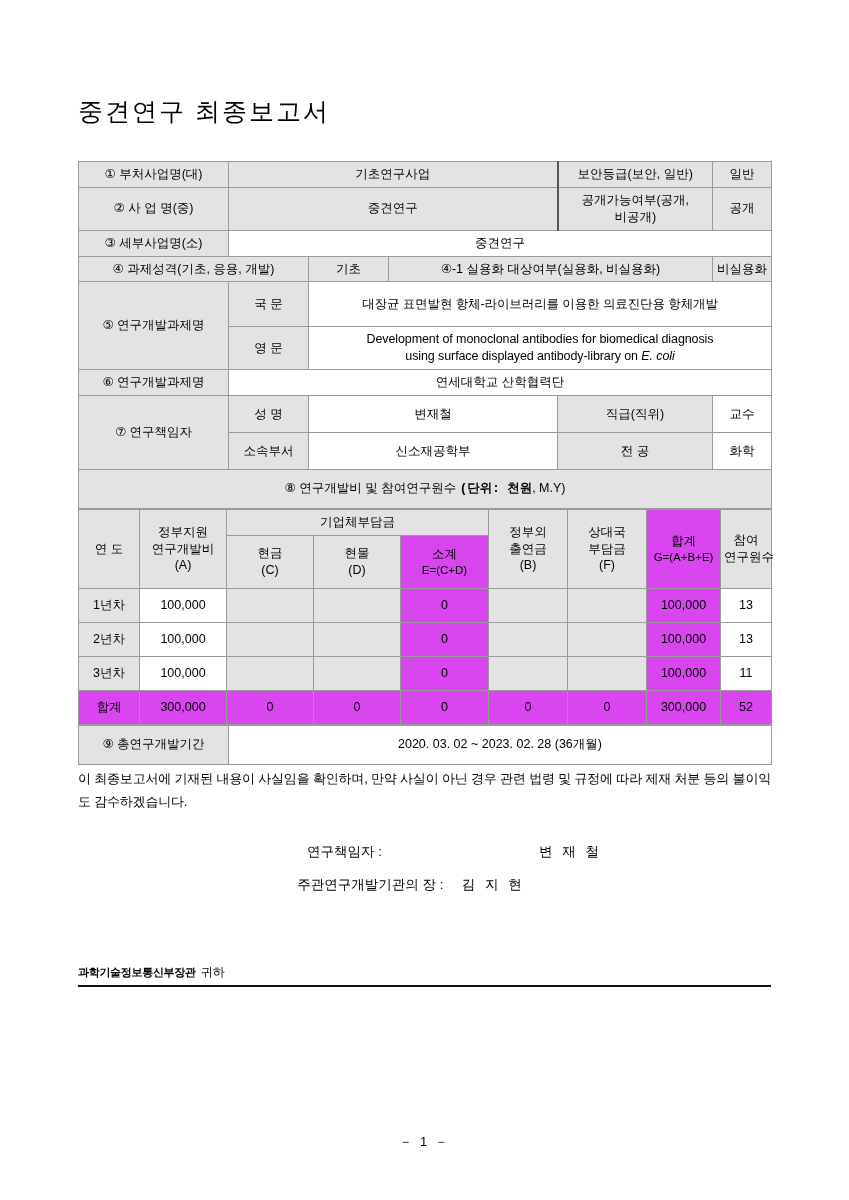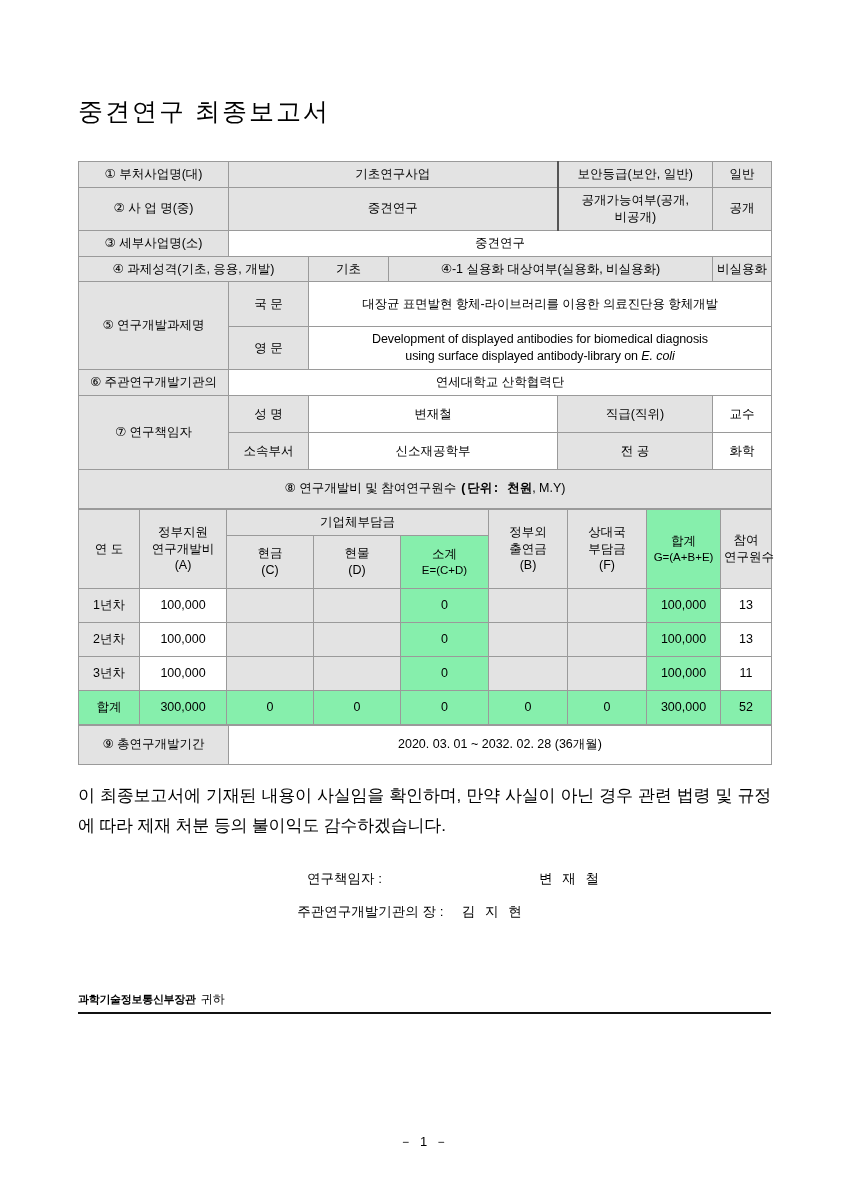--- a/index.html
+++ b/index.html
@@ -41,40 +41,40 @@
   table.grid td {
     border: 1px solid #9a9a9a;
     font-size: 12.5px;
     text-align: center;
     vertical-align: middle;
     padding: 4px 3px;
     line-height: 1.35;
     word-break: keep-all;
   }
   .gray { background: #e3e3e3; }
-  .orange { background: #86efac; }
+  .orange { background: #d946ef; }
   .white { background: #ffffff; }
   .lbl { text-align: left; padding-left: 9px; }
   .h-top td { border-top: 2px solid #555; }
   .num { text-align: right; padding-right: 8px; }
   .ital { font-style: italic; text-align: right; }
   .eng {
     font-size: 12.5px;
     line-height: 1.55;
     padding: 5px 10px;
     letter-spacing: -0.1px;
   }
   .kor-title { font-size: 12.5px; letter-spacing: -0.1px; }
   .sec8 { font-size: 13px; }
   .sec8 b { font-weight: bold; font-family: Liberation Mono, monospace; }
   .small-sub { font-size: 11.5px; }
 
   .declaration {
-    margin-top: 16px;
-    font-size: 17px;
+    margin-top: 3px;
+    font-size: 13px;
     line-height: 1.75;
     text-align: justify;
     letter-spacing: -0.2px;
     width: 693px;
   }
   .sign-block {
     margin-top: 22px;
     font-size: 13.5px;
     line-height: 2.45;
     width: 693px;
@@ -161,26 +161,26 @@
         <td class="gray">비실용화</td>
       </tr>
       <tr>
         <td class="gray lbl" rowspan="2">⑤ 연구개발과제명</td>
         <td class="gray">국  문</td>
         <td class="white kor-title" colspan="6" style="height:36px">대장균 표면발현 항체-라이브러리를 이용한 의료진단용 항체개발</td>
       </tr>
       <tr>
         <td class="gray">영  문</td>
         <td class="white eng" colspan="6">
-          <div>Development of displayed antibodies for biomedical diagnosis</div>
+          <div>Development of monoclonal antibodies for biomedical diagnosis</div>
           <div><span>using surface displayed antibody-library on </span><span class="ital">E. coli</span></div>
         </td>
       </tr>
       <tr>
-        <td class="gray lbl">⑥ 주관연구개발기관의</td>
+        <td class="gray lbl">⑥ 연구개발과제명</td>
         <td class="white" colspan="7">연세대학교 산학협력단</td>
       </tr>
       <tr>
         <td class="gray lbl" rowspan="2">⑦ 연구책임자</td>
         <td class="gray">성  명</td>
         <td class="white" colspan="3" style="height:28px">변재철</td>
         <td class="gray" colspan="2">직급(직위)</td>
         <td class="white">교수</td>
       </tr>
       <tr>
@@ -300,21 +300,21 @@
   </table>
 
   <table class="grid">
     <colgroup>
       <col style="width:150px">
       <col style="width:543px">
     </colgroup>
     <tbody>
       <tr>
         <td class="gray lbl" style="height:30px">⑨ 총연구개발기간</td>
-        <td class="white">2020. 03. 01 ~ 2032. 02. 28 (36개월)</td>
+        <td class="white">2020. 03. 02 ~ 2023. 02. 28 (36개월)</td>
       </tr>
     </tbody>
   </table>
 
   <p class="declaration">이 최종보고서에 기재된 내용이 사실임을 확인하며, 만약 사실이 아닌 경우 관련 법령 및 규정에 따라 제재 처분 등의 불이익도 감수하겠습니다.</p>
 
   <div class="sign-block">
     <div class="sign-row">
       <span class="lead">연구책임자 :</span><span class="who">변 재 철</span>
     </div>

